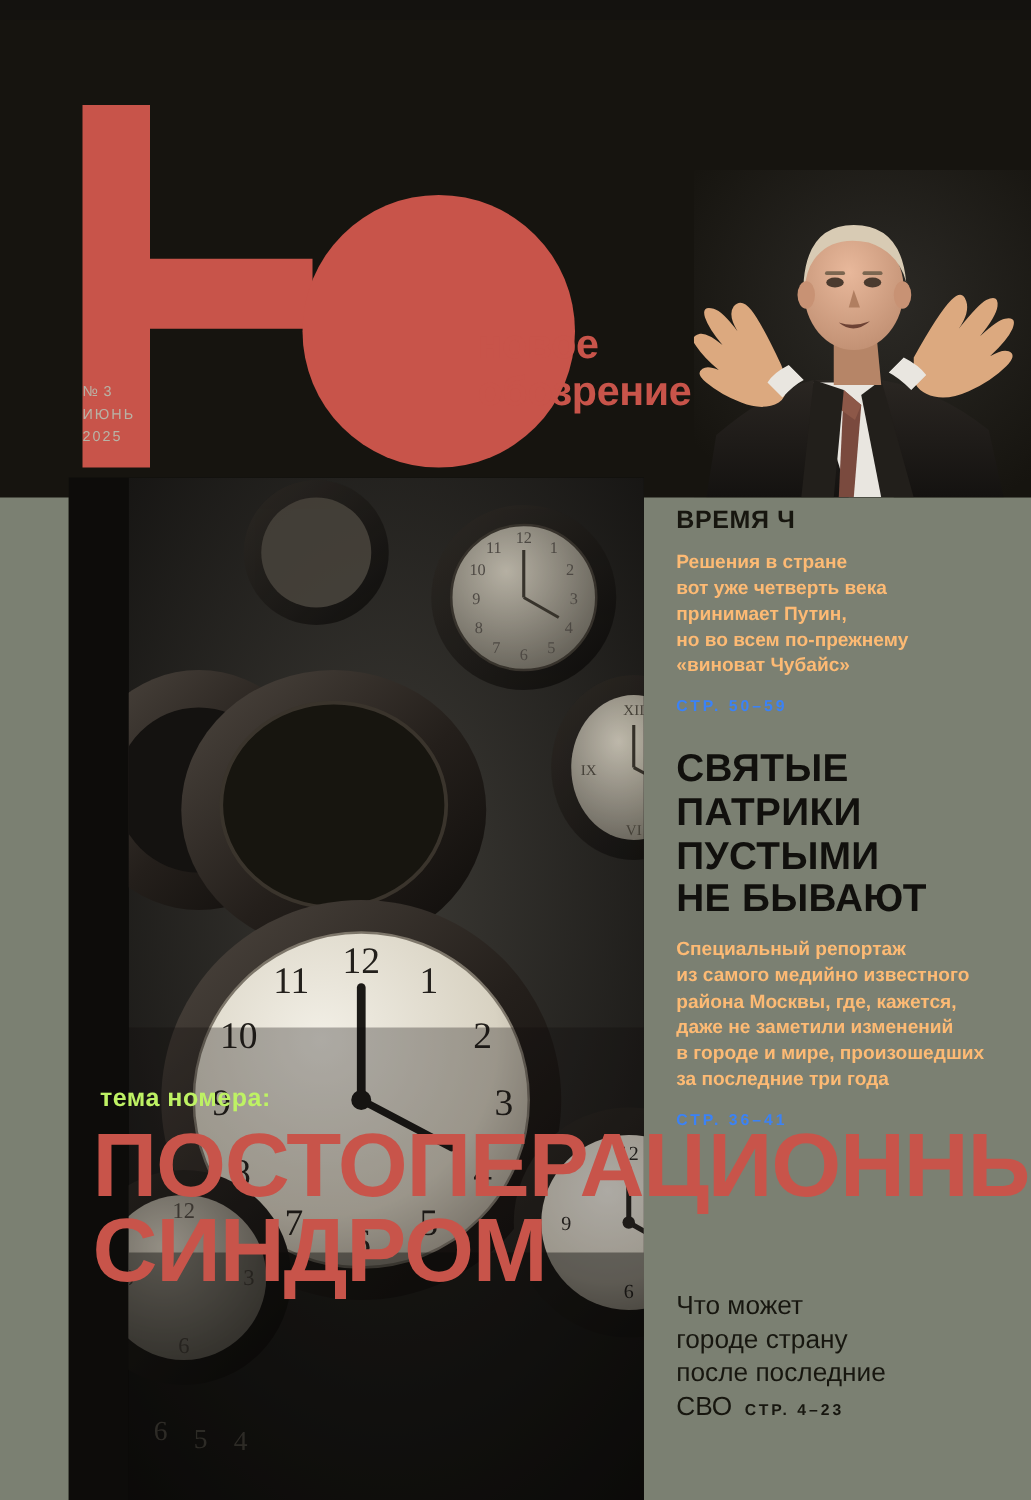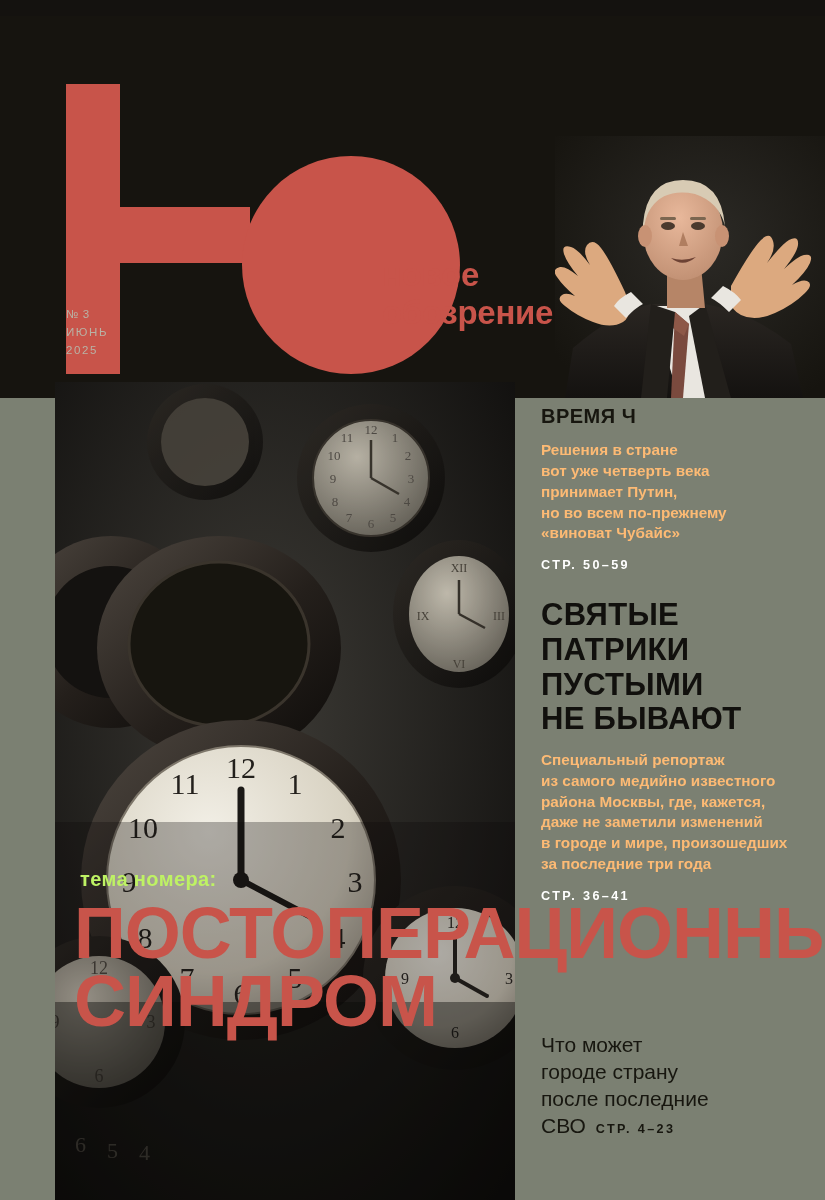--- a/index.html
+++ b/index.html
@@ -86,20 +86,21 @@
   }
   .portrait svg { display: block; }
 
   
   .photo {
     position: absolute;
     left: 55px; top: 382px;
     width: 460px; height: 818px;
     background: #0d0c0a;
     overflow: hidden;
+    padding-left: 48px;
   }
   .photo svg { display: block; }
 
   
   .leftstrip {
     position: absolute;
     left: 0; top: 382px;
     width: 55px; height: 818px;
     background: #7b8072;
   }
@@ -151,21 +152,21 @@
     font-size: 15.3px;
     font-weight: 700;
     line-height: 1.36;
     color: #fdba74;
     margin-bottom: 14px;
   }
   .pages {
     font-size: 12.6px;
     font-weight: 700;
     letter-spacing: 2.4px;
-    color: #ffffff;
+    color: #3b82f6;
     margin-bottom: 26px;
   }
   .kicker2 {
     font-size: 31px;
     font-weight: 700;
     line-height: 1.12;
     letter-spacing: 0.3px;
     margin-bottom: 13px;
   }
 

